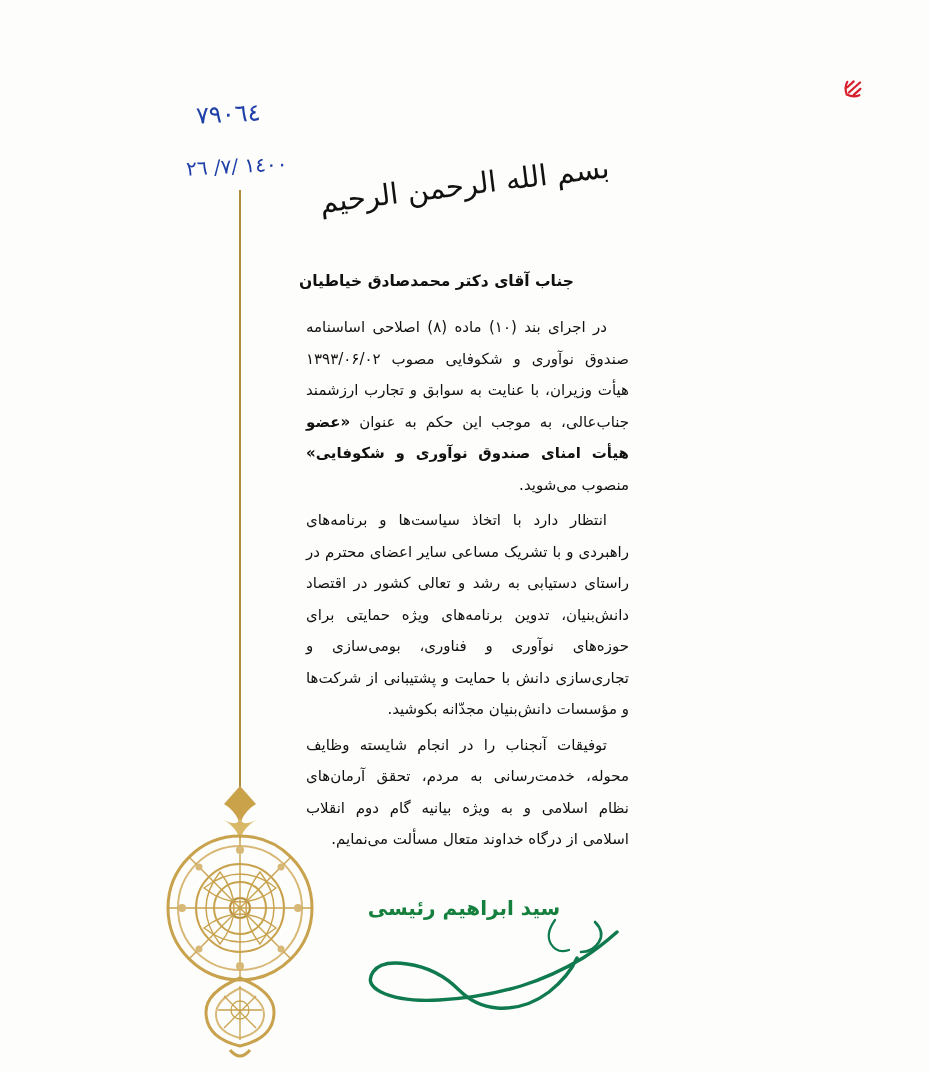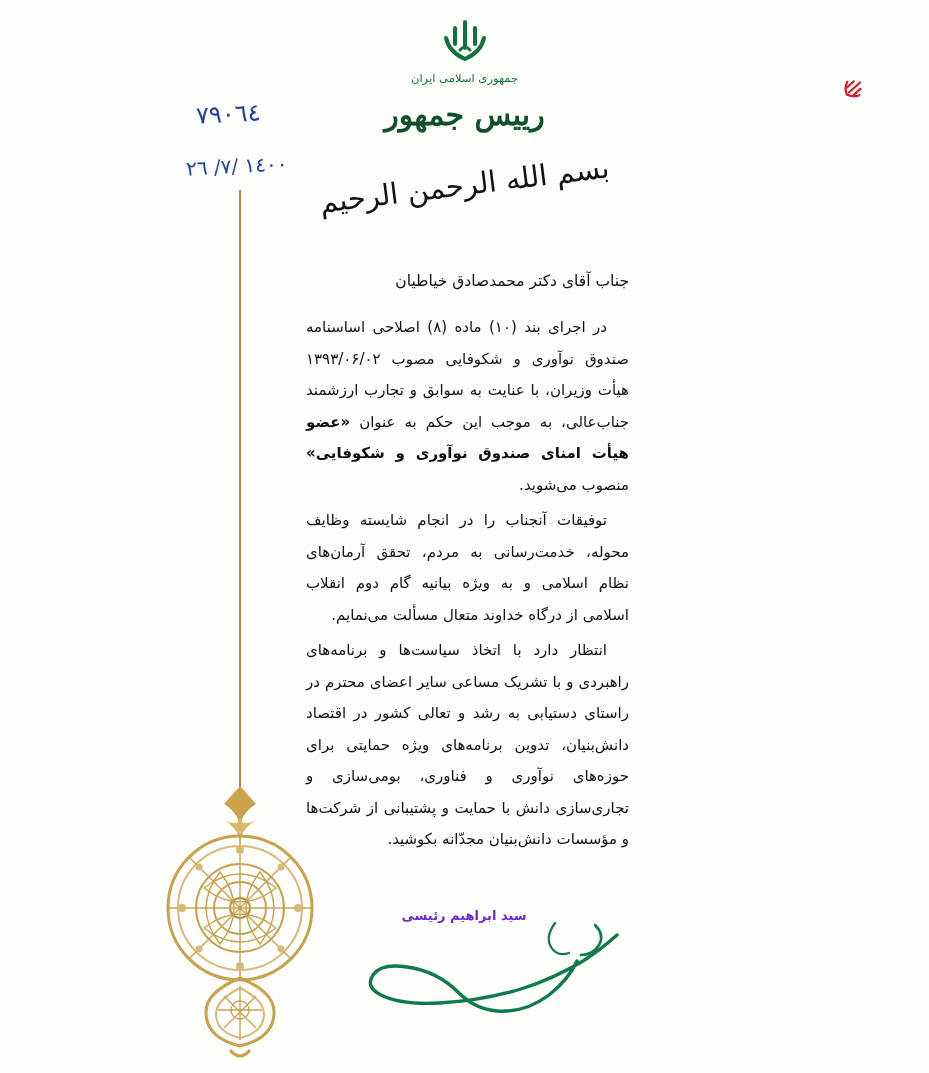--- a/index.html
+++ b/index.html
@@ -120,38 +120,38 @@
     left: 300px;
     width: 330px;
     margin: 0 auto;
     direction: rtl;
     text-align: justify;
     color: #111;
     font-family: "DejaVu Sans", sans-serif;
   }
   .salutation {
     font-size: 15.5px;
-    font-weight: normal;
-    text-align: right;
+    font-weight: bold;
+    text-align: left;
     margin-bottom: 22px;
   }
   .para {
     font-size: 15px;
     line-height: 2.1;
     margin: 0 0 4px 7px;
     text-indent: 22px;
   }
   .para b { font-weight: bold; }
 
   .signature-name {
-    margin-top: 52px;
+    margin-top: 40px;
     text-align: center;
-    font-size: 13px;
+    font-size: 20px;
     font-weight: bold;
-    color: #6d28d9;
+    color: #15803d;
   }
   .signature-mark {
     position: relative;
     height: 120px;
   }
   .signature-mark svg {
     position: absolute;
     top: -6px;
     right: -30px;
   }
@@ -175,30 +175,20 @@
 
     <div class="flag-band flag-red"></div>
 
     <div class="flag-emblem">
       <svg width="26" height="26" viewBox="0 0 26 26" aria-hidden="true">
         <path d="M13 2 L13 17 M8 6 L8 15 M18 6 L18 15 M4 11 Q6 17 13 20 Q20 17 22 11" fill="none" stroke="#d7202e" stroke-width="2.2" stroke-linecap="round"></path>
       </svg>
     </div>
   </div>
 
-  <div class="header">
-    <div class="emblem">
-      <svg width="56" height="46" viewBox="0 0 56 46" aria-hidden="true">
-        <path d="M28 4 L28 30 M18 10 L18 26 M38 10 L38 26 M9 20 Q12 34 28 41 Q44 34 47 20" fill="none" stroke="#11733c" stroke-width="4" stroke-linecap="round"></path>
-        <path d="M23 32 Q28 26 33 32" fill="none" stroke="#11733c" stroke-width="3" stroke-linecap="round"></path>
-      </svg>
-    </div>
-    <div class="emblem-sub">جمهوری اسلامی ایران</div>
-    <div class="president-title">رییس جمهور</div>
-  </div>
 
   <div class="hand-note serial-number">٧٩٠٦٤</div>
   <div class="hand-note doc-date">١٤٠٠ /٧/ ٢٦</div>
 
   <div class="basmala">بسم الله الرحمن الرحیم</div>
 
   <div class="ornament">
     <svg width="180" height="870" viewBox="0 0 180 870" aria-hidden="true">
 
       <line x1="90" y1="0" x2="90" y2="600" stroke="#b08d3e" stroke-width="2"></line>
@@ -240,22 +230,22 @@
           <circle r="9"></circle>
         </g>
         <path d="M-10 40 q10 12 20 0" fill="none" stroke="#c8a24d" stroke-width="3"></path>
       </g>
     </svg>
   </div>
 
   <div class="letter">
     <div class="salutation">جناب آقای دکتر محمدصادق خیاطیان</div>
     <p class="para">در اجرای بند (۱۰) ماده (۸) اصلاحی اساسنامه صندوق نوآوری و شکوفایی مصوب ۱۳۹۳/۰۶/۰۲ هیأت وزیران، با عنایت به سوابق و تجارب ارزشمند جناب‌عالی، به موجب این حکم به عنوان <b>«عضو هیأت امنای صندوق نوآوری و شکوفایی»</b> منصوب می‌شوید.</p>
+    <p class="para">انتظار دارد با اتخاذ سیاست‌ها و برنامه‌های راهبردی و با تشریک مساعی سایر اعضای محترم در راستای دستیابی به رشد و تعالی کشور در اقتصاد دانش‌بنیان، تدوین برنامه‌های ویژه حمایتی برای حوزه‌های نوآوری و فناوری، بومی‌سازی و تجاری‌سازی دانش با حمایت و پشتیبانی از شرکت‌ها و مؤسسات دانش‌بنیان مجدّانه بکوشید.</p>
     <p class="para">توفیقات آنجناب را در انجام شایسته وظایف محوله، خدمت‌رسانی به مردم، تحقق آرمان‌های نظام اسلامی و به ویژه بیانیه گام دوم انقلاب اسلامی از درگاه خداوند متعال مسألت می‌نمایم.</p>
-    <p class="para">انتظار دارد با اتخاذ سیاست‌ها و برنامه‌های راهبردی و با تشریک مساعی سایر اعضای محترم در راستای دستیابی به رشد و تعالی کشور در اقتصاد دانش‌بنیان، تدوین برنامه‌های ویژه حمایتی برای حوزه‌های نوآوری و فناوری، بومی‌سازی و تجاری‌سازی دانش با حمایت و پشتیبانی از شرکت‌ها و مؤسسات دانش‌بنیان مجدّانه بکوشید.</p>
 
     <div class="signature-name">سید ابراهیم رئیسی</div>
     <div class="signature-mark">
       <svg width="300" height="120" viewBox="0 0 300 120" aria-hidden="true">
         <path d="M258 18 q-18 16 -34 26 q-30 18 -62 28 q-40 12 -82 14 q-38 2 -58 -8 q-16 -8 -8 -20 q8 -12 34 -8 q30 4 52 26 q16 16 38 18 q28 2 52 -16 q20 -16 28 -34" fill="none" stroke="#0f7a4e" stroke-width="3.4" stroke-linecap="round"></path>
         <path d="M236 8 q10 10 4 20 q-6 10 -18 10" fill="none" stroke="#0f7a4e" stroke-width="2.6" stroke-linecap="round"></path>
         <path d="M196 6 q-10 14 -4 24 q6 10 18 6" fill="none" stroke="#0f7a4e" stroke-width="2.2" stroke-linecap="round"></path>
       </svg>
     </div>
   </div>

